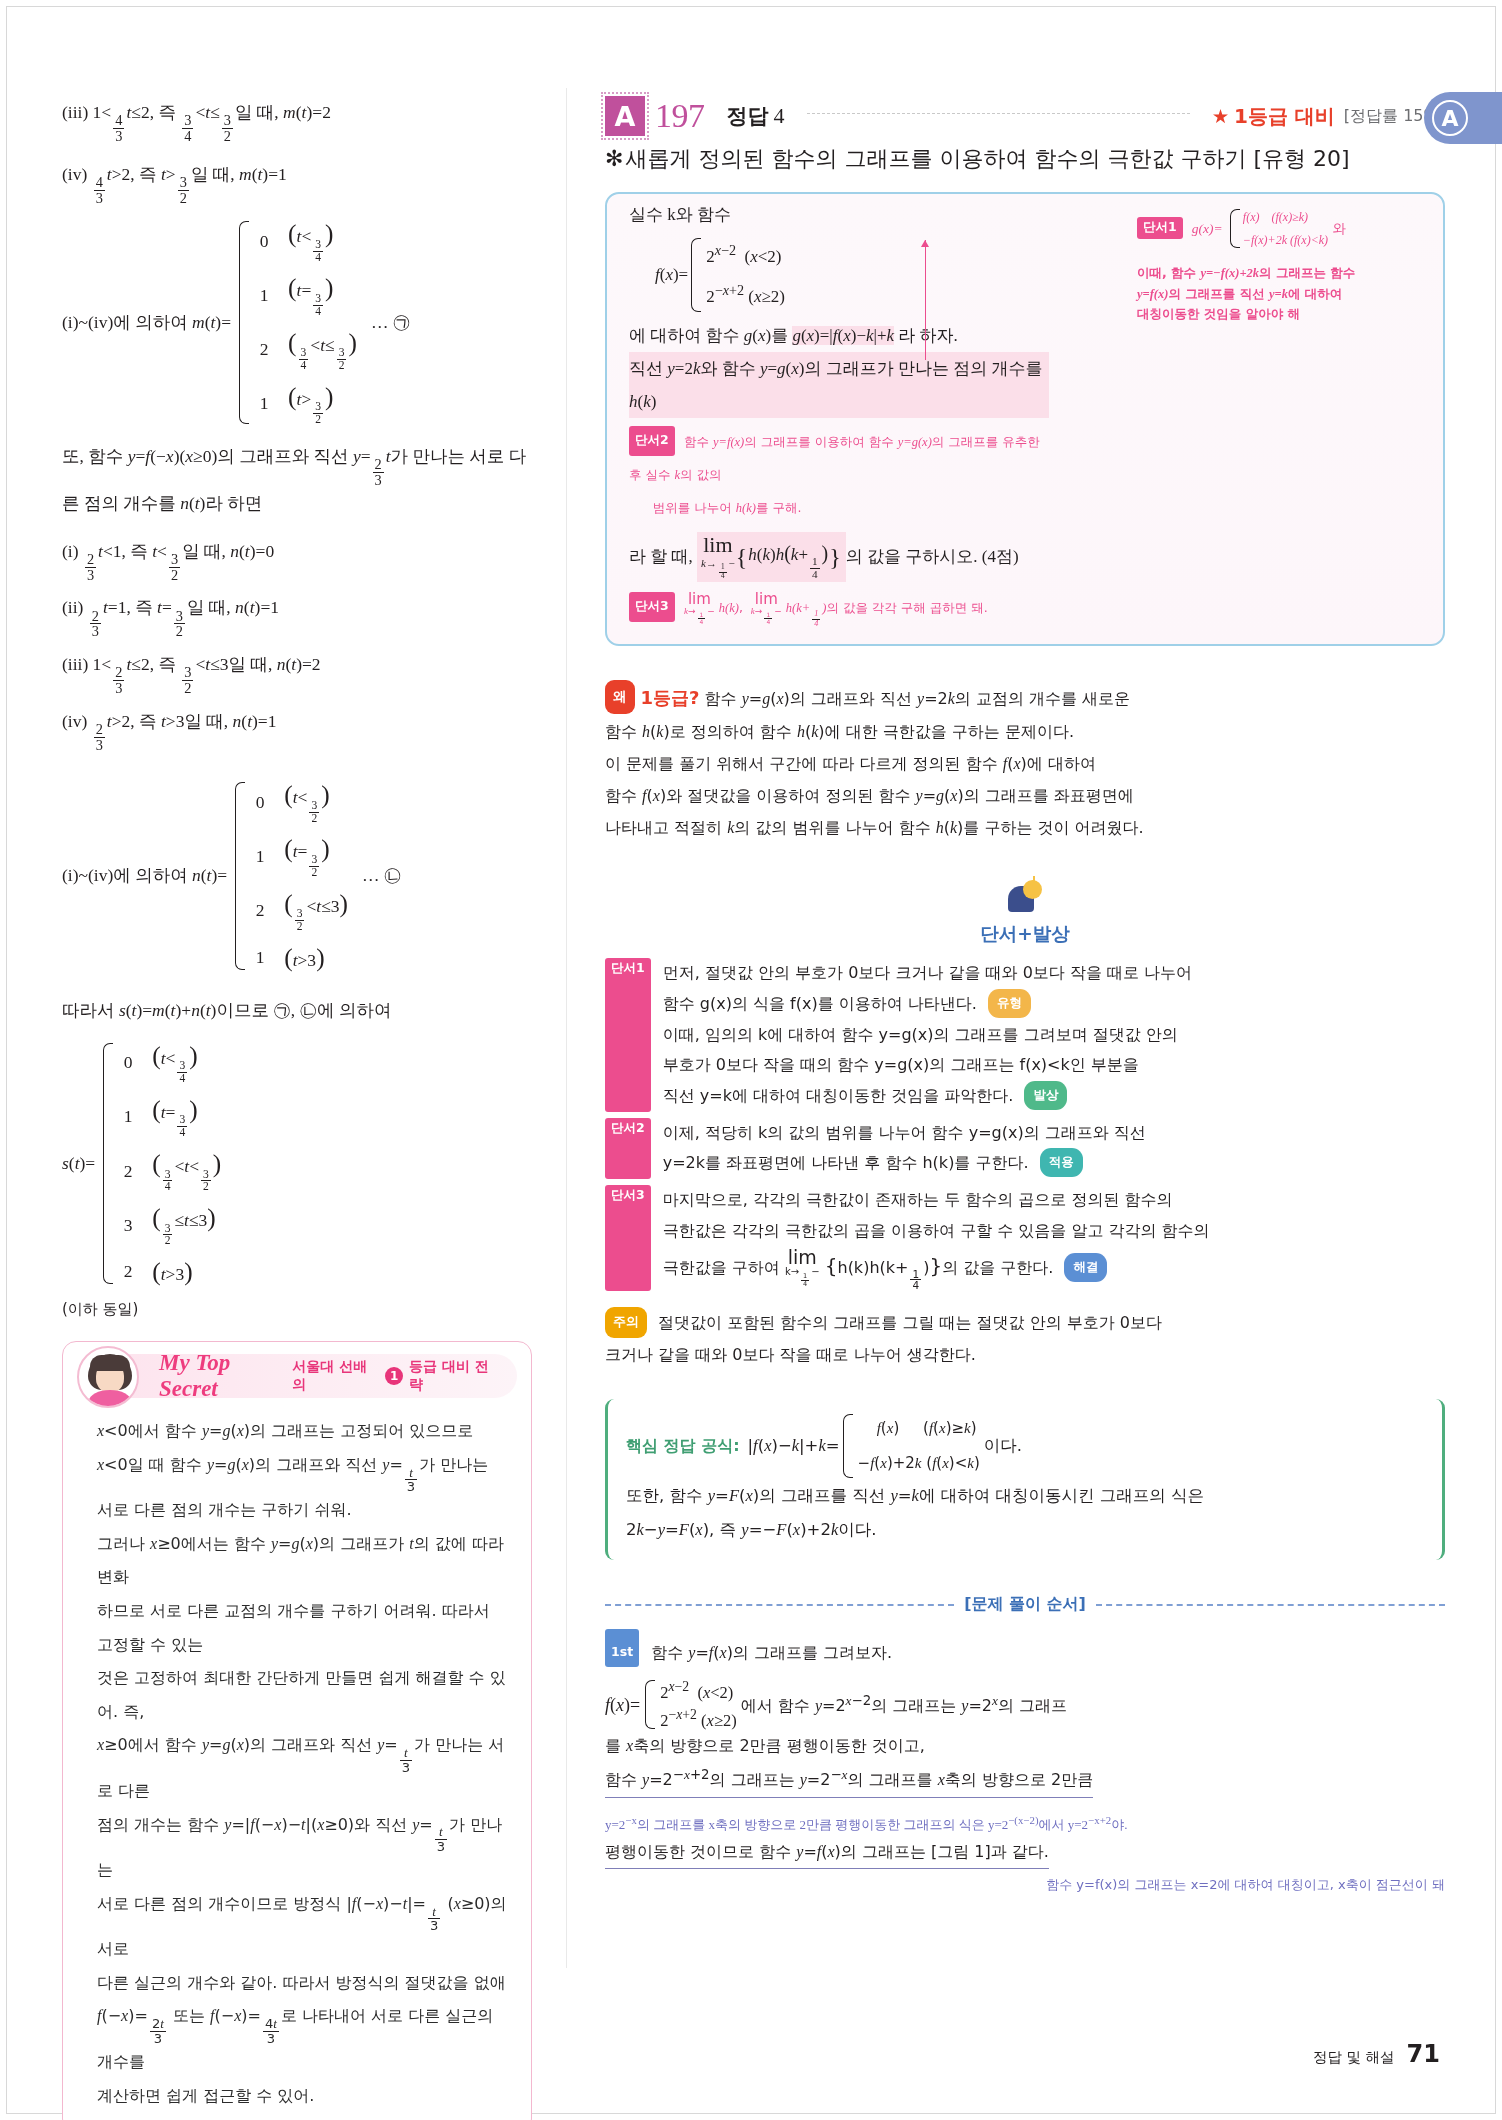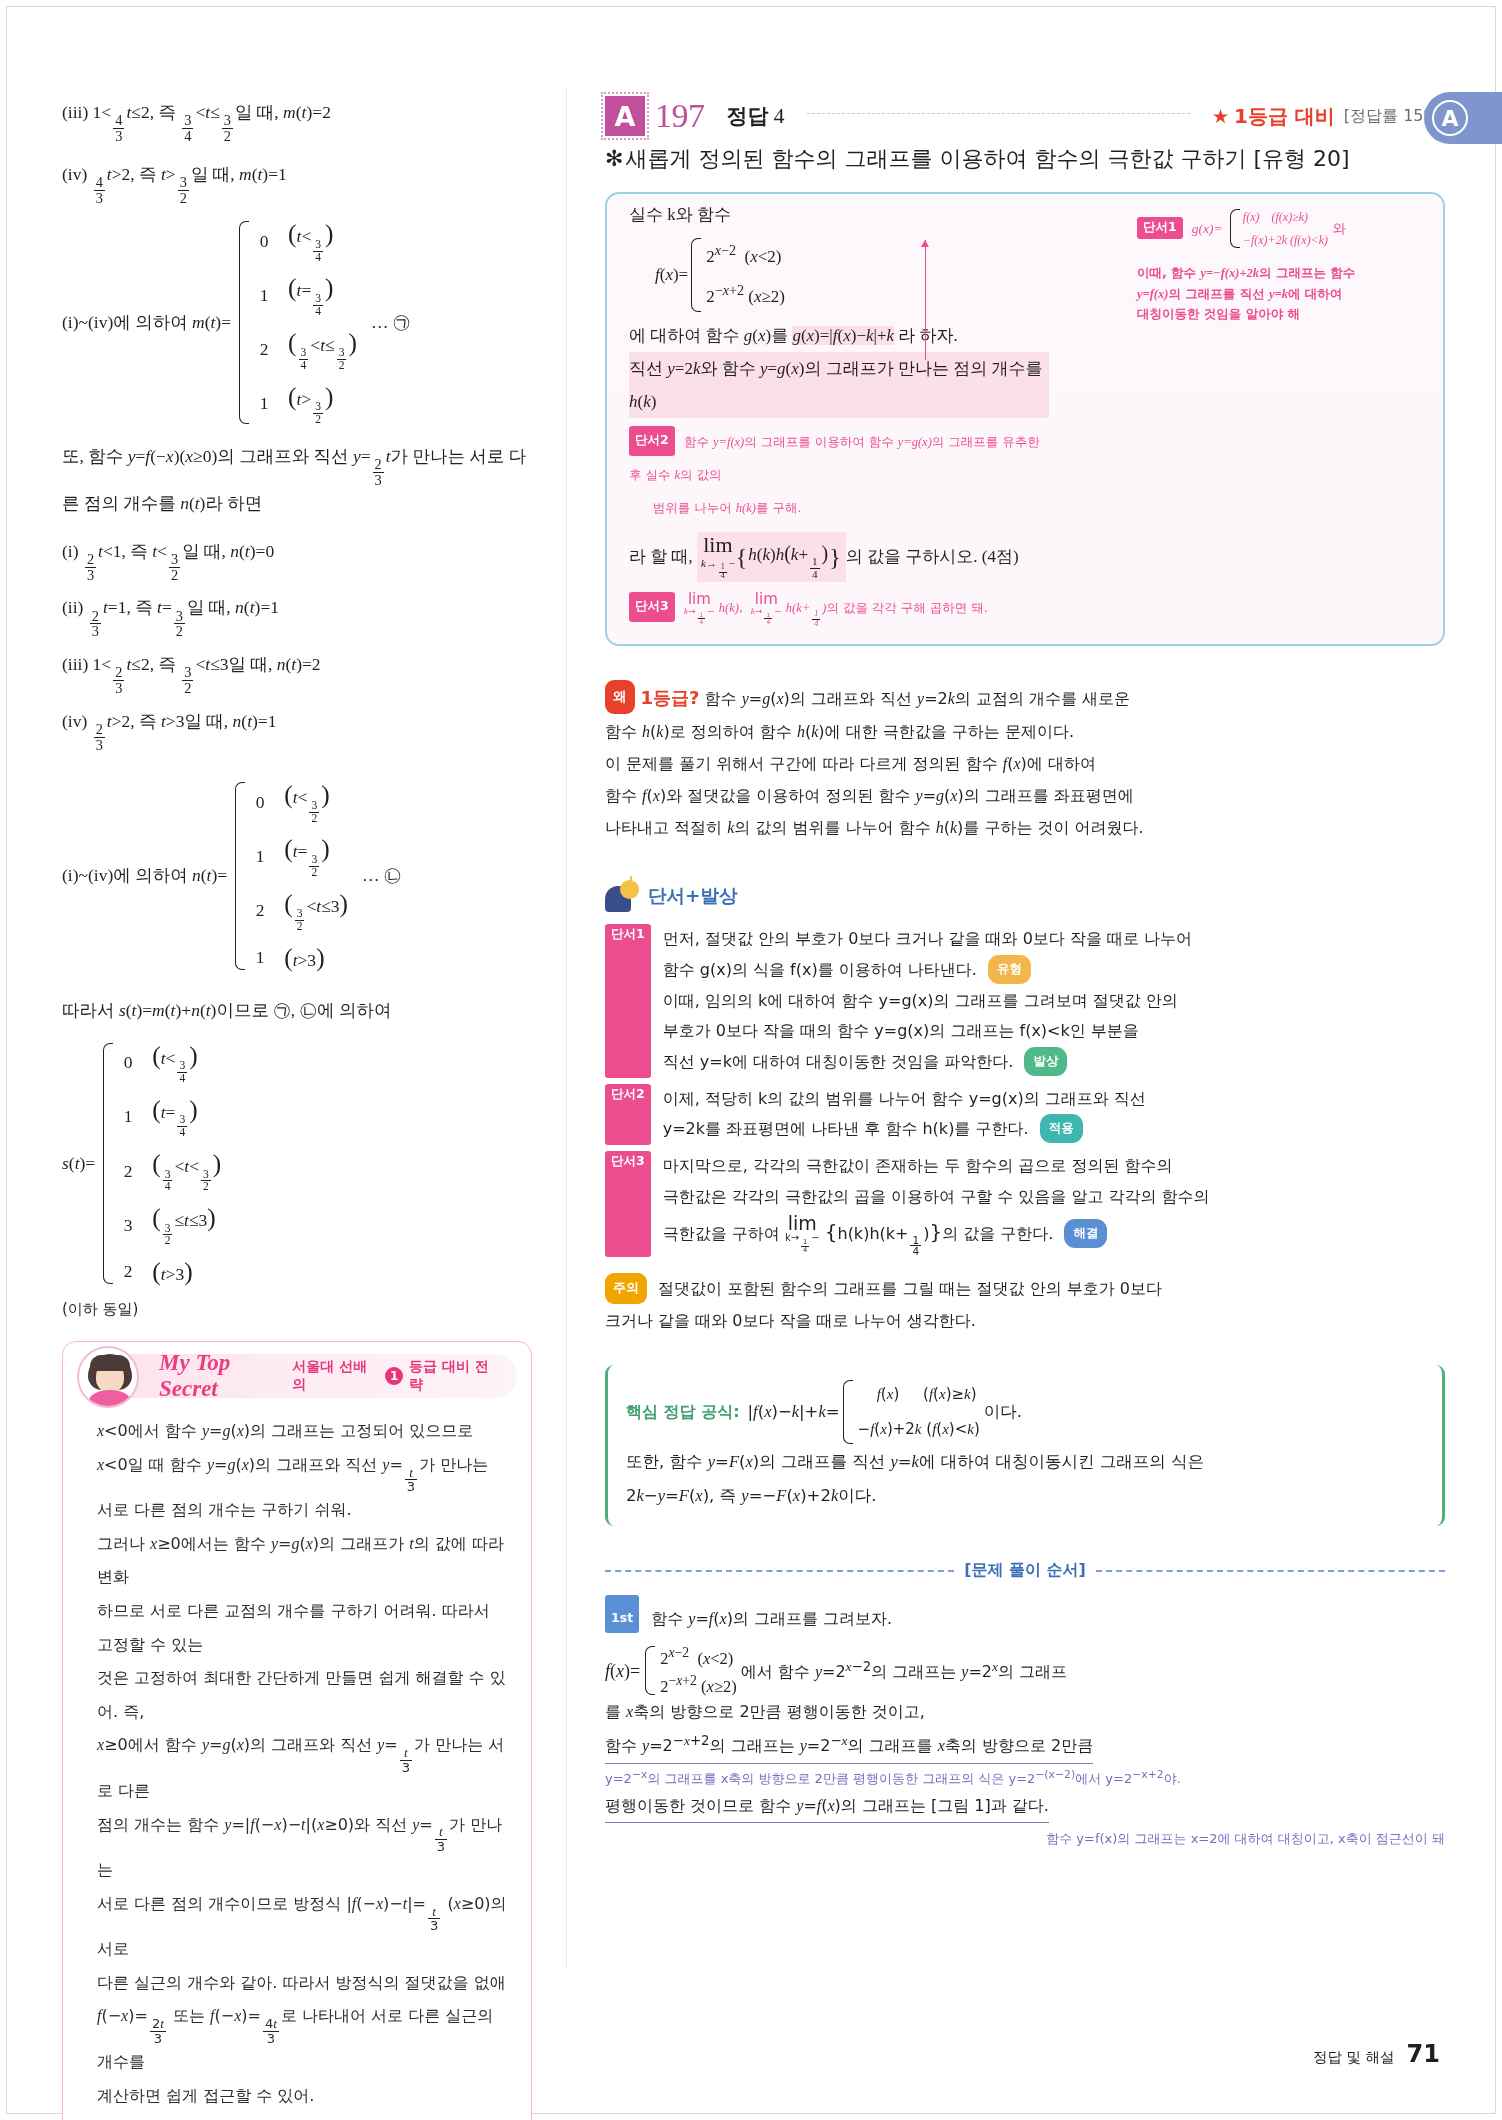--- a/index.html
+++ b/index.html
@@ -137,21 +137,21 @@
   .sec { margin-top:34px; }
   .whybadge {
     display:inline-block; background:#e8402a; color:#fff; border-radius:9px;
     font-family:"DejaVu Sans", sans-serif; font-weight:bold; font-size:13.5px;
     padding:3px 8px 4px 8px; vertical-align:3px; margin-right:6px;
   }
   .whytitle { color:#e8402a; font-family:"DejaVu Sans", sans-serif; font-weight:bold; font-size:18px; }
   .para { font-family:"DejaVu Sans", sans-serif; font-size:16px; line-height:2.0; }
   .para i.v, .para .m { font-family:"Liberation Serif", serif; font-style:italic; }
 
-  .bulbhead { display:flex; align-items:center; gap:9px; margin-bottom:12px; }
+  .bulbhead { display:flex; align-items:center; gap:9px; margin-bottom:12px;flex-direction:column; }
   .bulb { width:34px; height:34px; position:relative; }
   .bulb .head {
     position:absolute; left:0; bottom:0; width:26px; height:26px;
     background:#3b4e8c; border-radius:13px 10px 4px 4px;
   }
   .bulb .glow {
     position:absolute; right:0; top:2px; width:19px; height:19px; border-radius:50%;
     background:#f6c244;
   }
   .bulb .ray { position:absolute; right:7px; top:-2px; width:2px; height:6px; background:#f6c244; }
@@ -714,21 +714,21 @@
           </span>
         </span>
         <span class="para" style="margin-left:4px;">에서 함수 <span class="m">y</span>=2<sup><span class="m">x</span>−2</sup>의 그래프는 <span class="m">y</span>=2<sup><span class="m">x</span></sup>의 그래프</span>
       </div>
       <div class="para">
         를 <span class="m">x</span>축의 방향으로 2만큼 평행이동한 것이고,
       </div>
       <div class="para uline" style="display:inline-block;">
         함수 <span class="m">y</span>=2<sup>−<span class="m">x</span>+2</sup>의 그래프는 <span class="m">y</span>=2<sup>−<span class="m">x</span></sup>의 그래프를 <span class="m">x</span>축의 방향으로 2만큼
       </div>
-      <div class="bluenote" style="margin-top:2px;">
+      <div class="bluenote" style="margin-top:14px;font-family:Liberation Serif, serif;">
         <span class="m">y</span>=2<sup>−<span class="m">x</span></sup>의 그래프를 <span class="m">x</span>축의 방향으로 2만큼 평행이동한 그래프의 식은 <span class="m">y</span>=2<sup>−(<span class="m">x</span>−2)</sup>에서 <span class="m">y</span>=2<sup>−<span class="m">x</span>+2</sup>야.
       </div>
       <div class="para uline" style="display:inline-block;">
         평행이동한 것이므로 함수 <span class="m">y</span>=<span class="m">f</span>(<span class="m">x</span>)의 그래프는 [그림 1]과 같다.
       </div>
       <div class="bluenote" style="margin-top:6px; text-align:right;">
         함수 <span class="m">y</span>=<span class="m">f</span>(<span class="m">x</span>)의 그래프는 <span class="m">x</span>=2에 대하여 대칭이고, <span class="m">x</span>축이 점근선이 돼
       </div>
     </div>
   </div>

